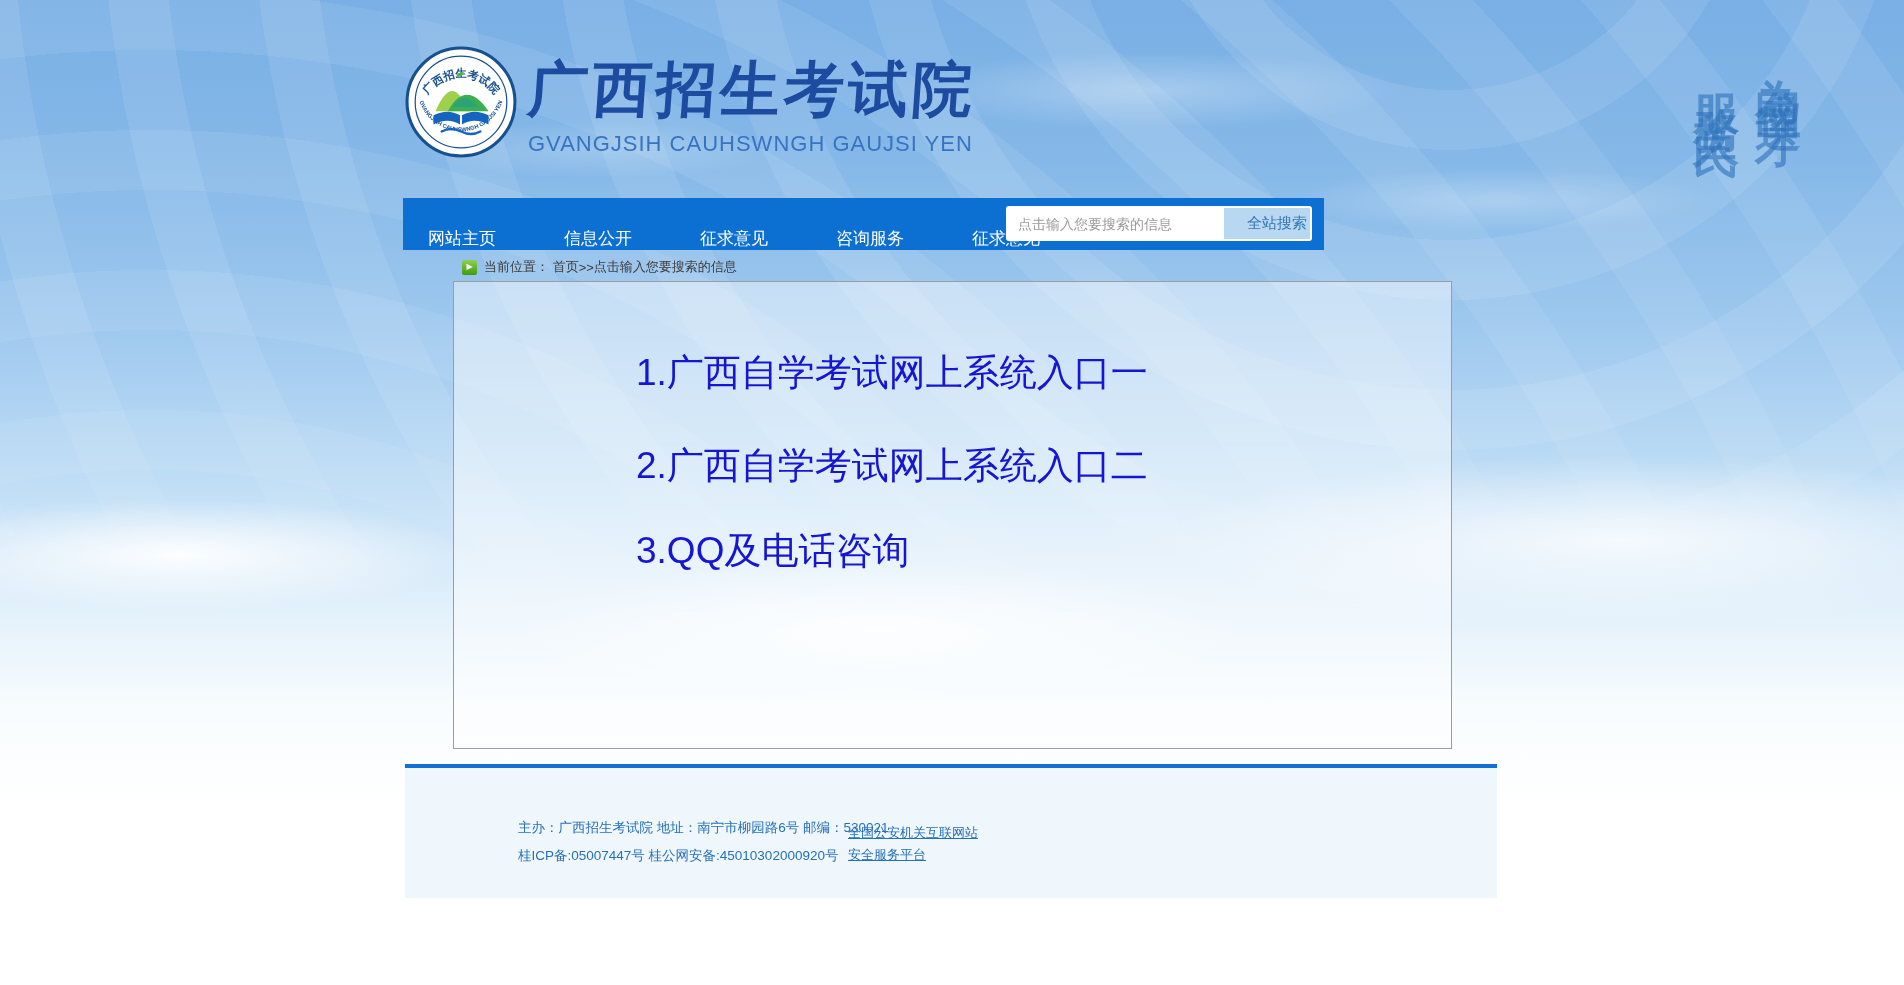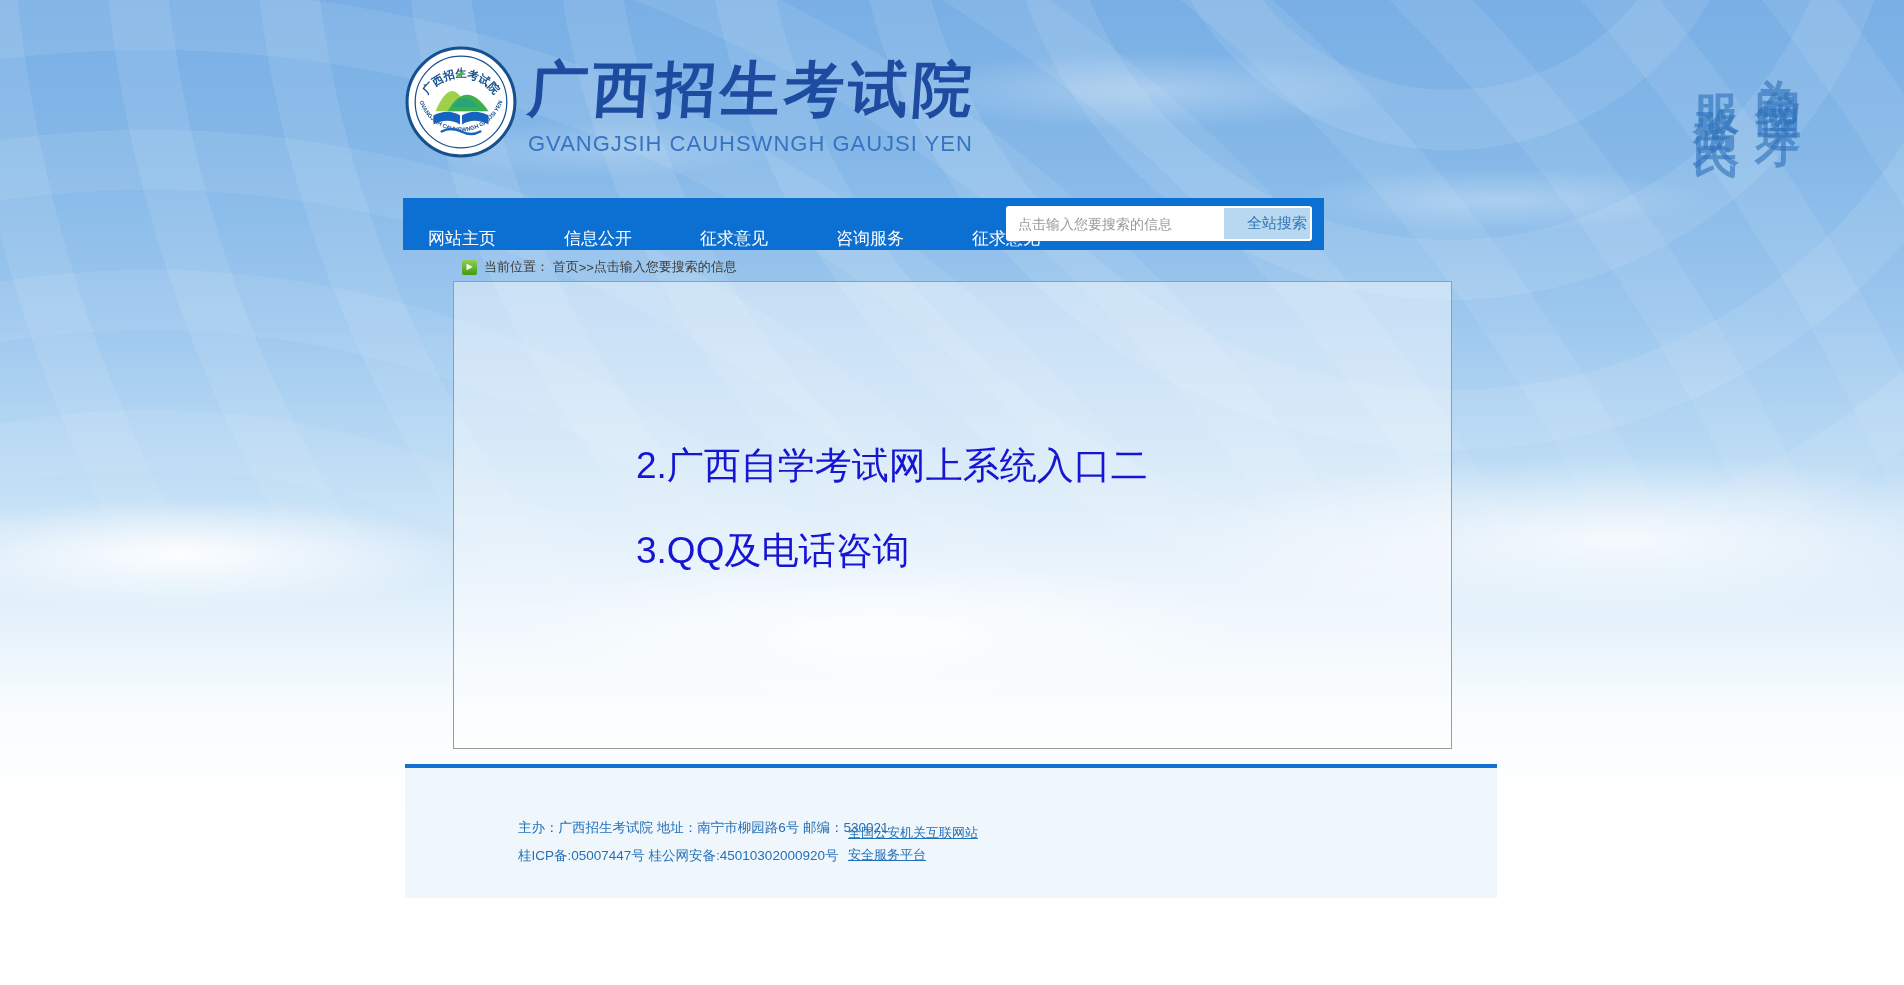--- a/index.html
+++ b/index.html
@@ -139,20 +139,21 @@
   <div class="breadcrumb">
     <span class="crumb-icon">▶</span>
     <span>当前位置：</span>
     <span class="sp">&nbsp;</span>
     <a class="crumb-home">首页</a>
     <span>&gt;&gt;</span>
     <span>点击输入您要搜索的信息</span>
   </div>
 
   <div class="content-box">
+    <a class="entry-link entry-1">1.广西自学考试网上系统入口一</a>
     <a class="entry-link entry-2">2.广西自学考试网上系统入口二</a>
     <a class="entry-link entry-3">3.QQ及电话咨询</a>
   </div>
 
   <div class="footer-divider"></div>
   <div class="footer">
     <div class="footer-info">
       <div>主办：广西招生考试院 地址：南宁市柳园路6号 邮编：530021</div>
       <div>桂ICP备:05007447号 桂公网安备:45010302000920号</div>
     </div>

